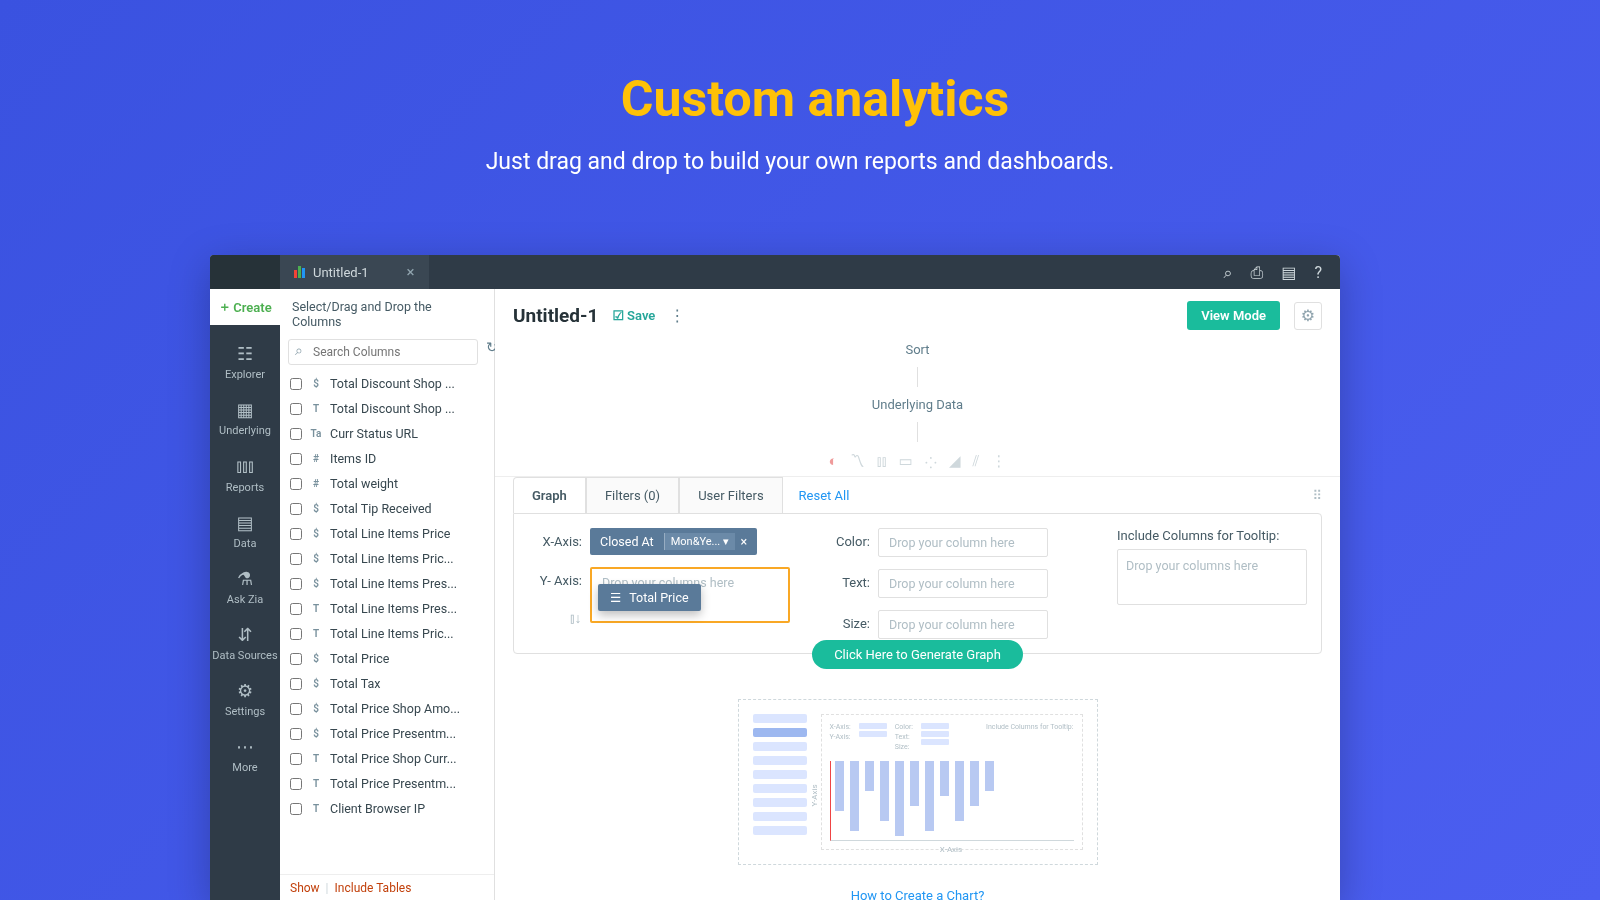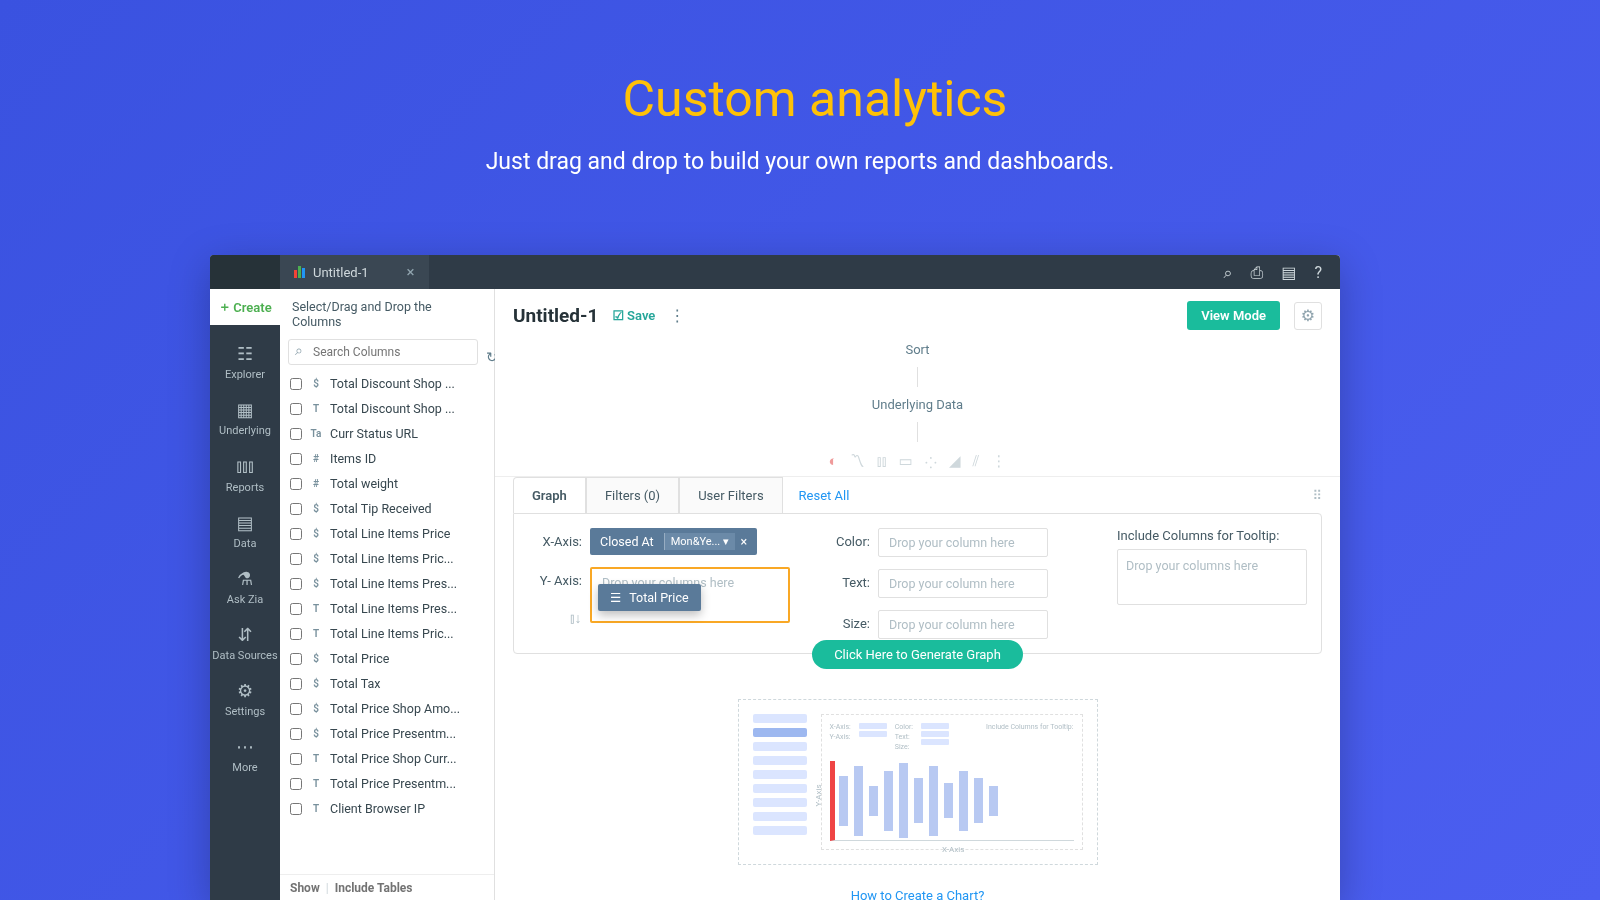--- a/index.html
+++ b/index.html
@@ -1,48 +1,48 @@
 <!DOCTYPE html>
 <html><head>
 <meta charset="utf-8">
 <style>
 * { box-sizing: border-box; margin: 0; padding: 0; font-family: -apple-system, BlinkMacSystemFont, "Segoe UI", Roboto, "Helvetica Neue", Arial, sans-serif; }
 body { background: linear-gradient(135deg, #3a52e0 0%, #4b5ef0 100%); width: 1600px; height: 900px; overflow: hidden; }
 .hero { text-align: center; padding-top: 70px; }
-.hero h1 { color: #ffc107; font-size: 50px; font-weight: 400; margin-left: 30px; }
+.hero h1 { color: #ffc107; font-size: 50px; font-weight: 700; margin-left: 30px; }
 .hero p { color: #fff; font-size: 23px; margin-top: 20px; }
 .app { position: absolute; left: 210px; top: 255px; width: 1130px; height: 646px; background: #fff; border-radius: 4px 4px 0 0; overflow: hidden; box-shadow: 0 10px 40px rgba(0,0,0,0.25); display:flex; }
 .topbar { position:absolute; top:0; left:0; right:0; height:34px; background:#2f3b47; display:flex; align-items:center; color:#cfd8dc; font-size:13px; z-index:5;}
 .topbar-left { width:70px; background:#263238; height:100%; }
 .tab { display:flex; align-items:center; gap:8px; padding:0 14px; height:100%; background:#3a4753; position:relative;}
 .tab .bars { display:inline-flex; gap:1px; align-items:flex-end;}
 .tab .bars span{width:3px;background:#f44336;height:8px;}
 .tab .bars span:nth-child(2){background:#4caf50;height:12px;}
 .tab .bars span:nth-child(3){background:#2196f3;height:10px;}
 .tab .close{margin-left:30px; color:#90a4ae; font-size:15px; cursor:pointer;}
 .topbar-icons{margin-left:auto; display:flex; gap:18px; padding-right:18px; font-size:16px; color:#cfd8dc;}
 .topbar-icons span{cursor:pointer;}
 .leftnav { width:70px; background:#2f3b47; margin-top:34px; display:flex; flex-direction:column; align-items:center; color:#b0bec5; font-size:11px; }
 .create-btn { width:100%; height:36px; background:#fff; color:#4caf50; font-weight:600; font-size:13px; display:flex; align-items:center; justify-content:center; gap:2px; cursor:pointer;}
 .nav-item{ margin-top:18px; text-align:center; cursor:pointer;}
 .nav-item .ic{font-size:18px; display:block; margin-bottom:4px;}
 .colpanel { width:215px; background:#fff; margin-top:34px; border-right:1px solid #e0e0e0; display:flex; flex-direction:column; font-size:12.5px; color:#37474f;}
 .colpanel .hdr{padding:10px 12px; font-size:12.5px; color:#455a64;}
-.search-row{display:flex; align-items:flex-end; padding:0 8px 6px 8px; gap:8px;}
+.search-row{display:flex; align-items:flex-start; padding:0 8px 6px 8px; gap:8px;}
 .search-row input{flex:1; border:1px solid #e0e0e0; border-radius:3px; padding:5px 8px 5px 24px; font-size:12px; background:#fff;}
 .search-wrap{position:relative; flex:1;}
 .search-wrap::before{content:"⌕"; position:absolute; left:7px; top:3px; color:#90a4ae; font-size:14px;}
 .refresh{color:#607d8b; font-size:14px; cursor:pointer;}
 .dots{color:#607d8b; cursor:pointer;}
 .col-list{flex:1; overflow:hidden;}
 .col-item{display:flex; align-items:center; gap:7px; padding:5px 10px; cursor:pointer; white-space:nowrap; overflow:hidden; text-overflow:ellipsis;}
 .col-item input[type=checkbox]{width:12px;height:12px;}
 .type-badge{font-size:10px; color:#78909c; width:14px; text-align:center; font-weight:600;}
 .col-foot{display:flex; gap:6px; padding:6px 10px; font-size:12px; border-top:1px solid #eee;}
-.col-foot a{color:#737373; text-decoration:none;font-weight:bold;}
+.col-foot a{color:#c2410c; text-decoration:none;}
 .main{flex:1; margin-top:34px; background:#fff; display:flex; flex-direction:column;}
 .title-row{display:flex; align-items:center; padding:12px 18px 8px 18px; gap:14px;}
 .title-row h2{font-size:19px; font-weight:700; color:#263238;}
 .save-lnk{color:#26a69a; font-size:13px; font-weight:600; cursor:pointer; display:flex; align-items:center; gap:3px;}
 .title-dots{color:#607d8b; cursor:pointer;}
 .viewmode{margin-left:auto; background:#1abc9c; color:#fff; border:none; padding:7px 14px; border-radius:3px; font-size:13px; font-weight:600; cursor:pointer;}
 .gear{ color:#90a4ae; border:1px solid #e0e0e0; width:28px; height:28px; display:flex;align-items:center;justify-content:center; border-radius:3px; cursor:pointer;}
 .toolbar{display:flex; align-items:center; gap:10px; padding:4px 18px; border-bottom:1px solid #eee; font-size:13px; color:#607d8b;flex-direction:column;}
 .toolbar .sep{width:1px; height:20px; background:#e0e0e0;}
 .chart-icons{display:flex; gap:12px; color:#cfd8dc; font-size:15px;}
@@ -68,21 +68,21 @@
 .tooltip-box{border:1px solid #e0e0e0; padding:8px; color:#b0bec5; margin-top:6px; font-size:12.5px; width:190px; height:56px; border-radius:2px;}
 .gen-btn{display:block; margin:0 auto; margin-top:-14px; background:#1abc9c; color:#fff; border:none; padding:7px 22px; border-radius:16px; font-size:13px; cursor:pointer; position:relative; z-index:2;}
 .preview{margin:30px auto 0 auto; width:360px; border:1px dashed #cfd8dc; padding:14px; display:flex; gap:14px;}
 .preview-side{display:flex; flex-direction:column; gap:5px;}
 .preview-side div{width:54px; height:9px; background:#dbe5ff; border-radius:2px;}
 .preview-side div.active{background:#9db8f0;}
 .preview-main{flex:1; border:1px dashed #e0e0e0; padding:8px;}
 .preview-cfg{display:flex; gap:8px; font-size:7px; color:#b0bec5; margin-bottom:10px;}
 .preview-cfg .cell{display:flex;flex-direction:column;gap:2px;}
 .preview-cfg .pill{width:28px;height:6px;background:#dbe5ff;border-radius:1px;}
-.preview-chart{height:80px; display:flex; align-items:center; gap:6px; border-left:5px solid #ef4444; border-bottom:1px solid #cfd8dc; padding:0 4px; position:relative;}
+.preview-chart{height:80px; display:flex; align-items:flex-start; gap:6px; border-left:1px solid #ef4444; border-bottom:1px solid #cfd8dc; padding:0 4px; position:relative;}
 .preview-chart .bar{width:9px; background:#b8c9f2;}
 .axis-lbl{position:absolute; font-size:8px; color:#b0bec5;}
 .howto{text-align:center; margin-top:20px;}
 .howto a{color:#2196f3; font-size:13px; text-decoration:underline;}
 </style>
 </head>
 <body>
 
 <div class="hero">
   <h1>Custom analytics</h1>

